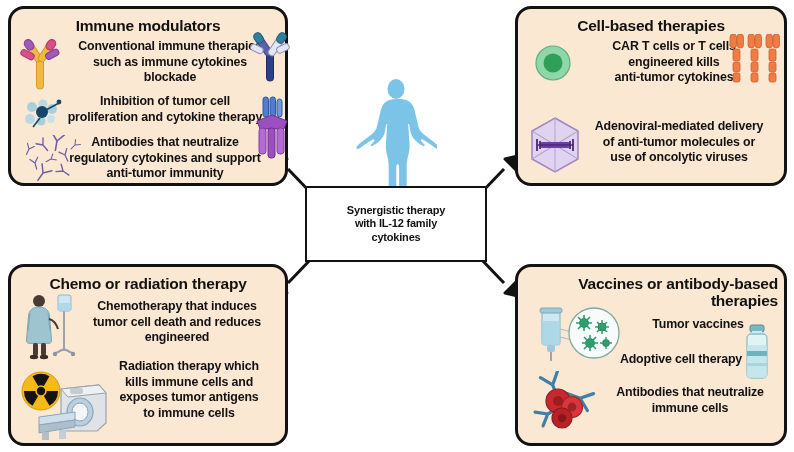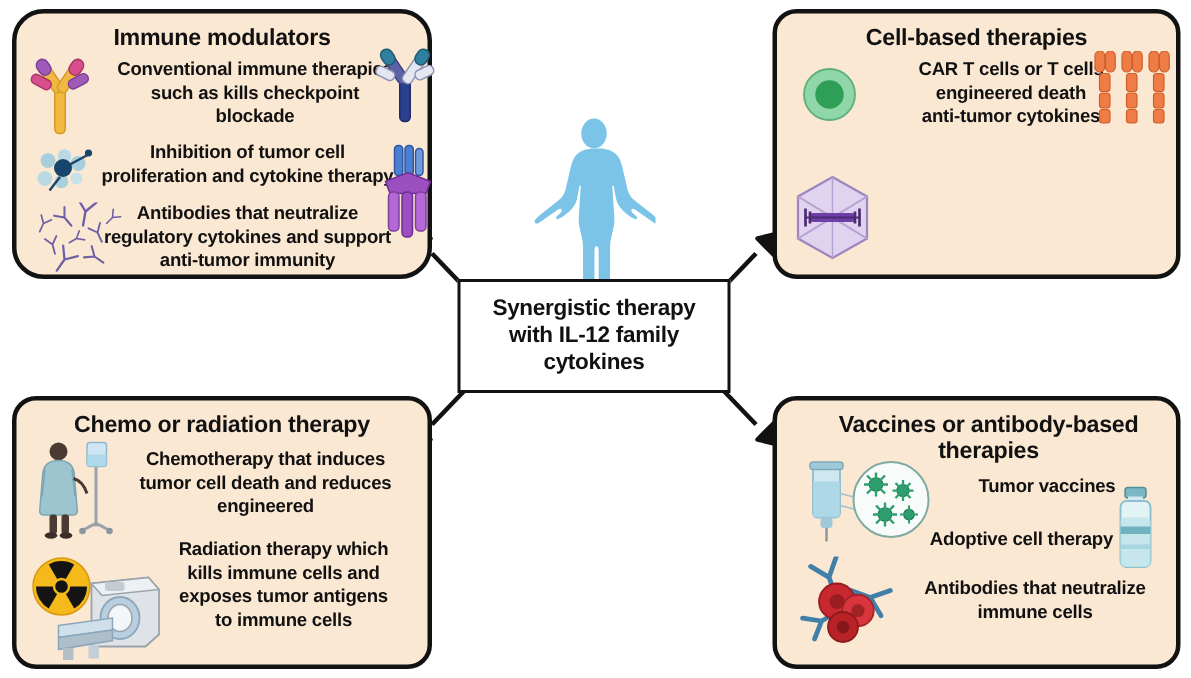--- a/index.html
+++ b/index.html
@@ -20,37 +20,37 @@
   }
 
   
   .qbox {
     position: absolute;
     box-sizing: border-box;
     background: #fbe8d3;
     border: 3px solid #121212;
     border-radius: 16px;
   }
-  #box-tl { left: 8px;   top: 6px;   width: 280px; height: 180px; border-radius: 21px; }
+  #box-tl { left: 8px;   top: 6px;   width: 280px; height: 180px; }
   #box-tr { left: 515px; top: 6px;   width: 272px; height: 180px; padding-left: 40px; }
   #box-bl { left: 8px;   top: 264px; width: 280px; height: 182px; padding-left: 40px; }
   #box-br { left: 515px; top: 264px; width: 272px; height: 182px; }
 
   .qtitle {
     position: absolute;
     left: 0; right: 0;
     text-align: center;
     font-weight: bold;
     font-size: 15.5px;
     color: #111111;
     line-height: 1.12;
     letter-spacing: -0.2px;
   }
   .qtitle.left-align {
-    text-align: center;
+    text-align: right;
     padding-left: 22px;
     padding-right: 6px;
   }
 
   .qtext {
     position: absolute;
     text-align: center;
     font-weight: bold;
     font-size: 12.4px;
     color: #111111;
@@ -68,21 +68,21 @@
     box-sizing: border-box;
     background: #ffffff;
     border: 2.5px solid #121212;
     display: flex;
     align-items: center;
     justify-content: center;
   }
   #center-text {
     text-align: center;
     font-weight: bold;
-    font-size: 15px;
+    font-size: 11px;
     color: #111111;
     line-height: 1.2;
     letter-spacing: -0.2px;
     padding: 0 4px;
   }
 
   
   #human {
     position: absolute;
     left: 355px;
@@ -202,21 +202,21 @@
       <div>with IL-12 family</div>
       <div>cytokines</div>
     </div>
   </div>
 
   <div class="qbox" id="box-tl">
     <div class="qtitle" style="top:8px;">Immune modulators</div>
 
     <div class="qtext" style="left:48px; top:30px; width:222px;">
       <div>Conventional immune therapies</div>
-      <div>such as kills checkpoint</div>
+      <div>such as immune cytokines</div>
       <div>blockade</div>
     </div>
 
     <div class="qtext" style="left:40px; top:85px; width:228px;">
       <div>Inhibition of tumor cell</div>
       <div>proliferation and cytokine therapy</div>
     </div>
 
     <div class="qtext" style="left:40px; top:126px; width:228px;">
       <div>Antibodies that neutralize</div>
@@ -322,24 +322,29 @@
         <rect x="26" y="33" width="7" height="26" rx="3" fill="#b569d6" stroke="#7e3f9d" stroke-width="1"></rect>
       </g>
     </svg>
   </div>
 
   <div class="qbox" id="box-tr">
     <div class="qtitle" style="top:8px;">Cell-based therapies</div>
 
     <div class="qtext" style="left:76px; top:30px; width:160px;">
       <div>CAR T cells or T cells</div>
-      <div>engineered death</div>
+      <div>engineered kills</div>
       <div>anti-tumor cytokines</div>
     </div>
 
+    <div class="qtext" style="left:55px; top:110px; width:212px;">
+      <div>Adenoviral-mediated delivery</div>
+      <div>of anti-tumor molecules or</div>
+      <div>use of oncolytic viruses</div>
+    </div>
 
     <svg class="icon" style="left:5px; top:24px;" width="60" height="60" viewBox="0 0 60 60">
       <g>
         <circle cx="30" cy="30" r="17" fill="#8fd6a8" stroke="#5fae7c" stroke-width="1.2"></circle>
         <circle cx="30" cy="30" r="9.5" fill="#2f9e56"></circle>
         <g fill="#3f7fa8" stroke="#2b5d7e" stroke-width="1">
           <g transform="rotate(0 30 30) translate(0,-30)">
             <rect x="25.5" y="2" width="9" height="13" rx="3"></rect>
             <rect x="28" y="13" width="4" height="8"></rect>
           </g>

